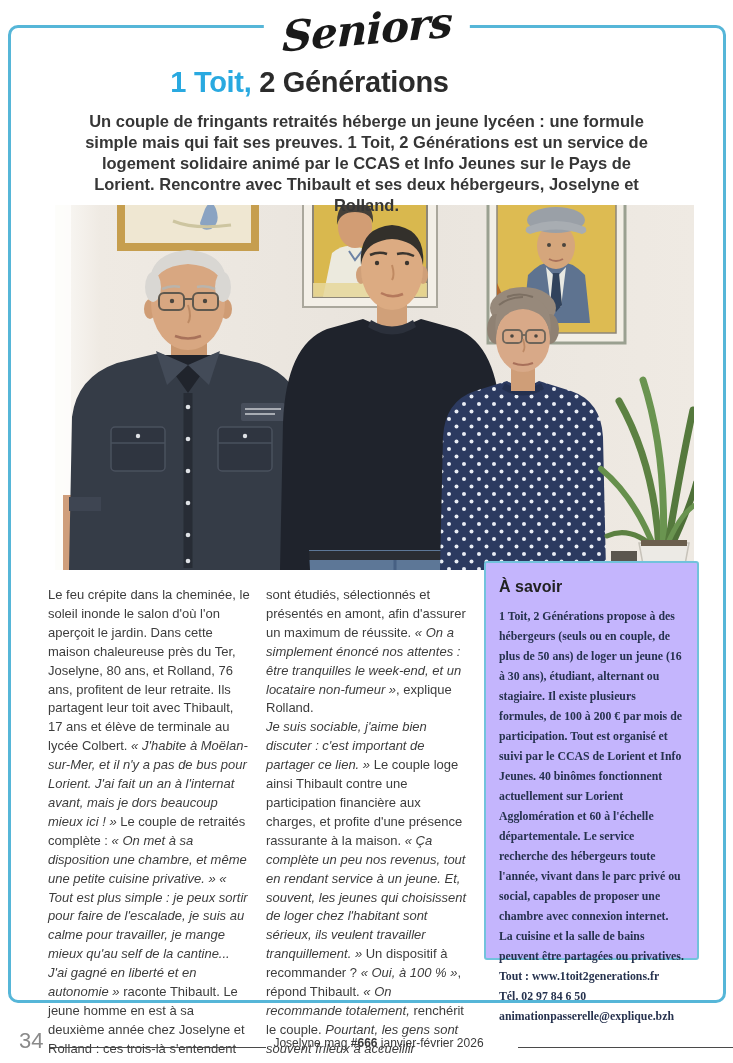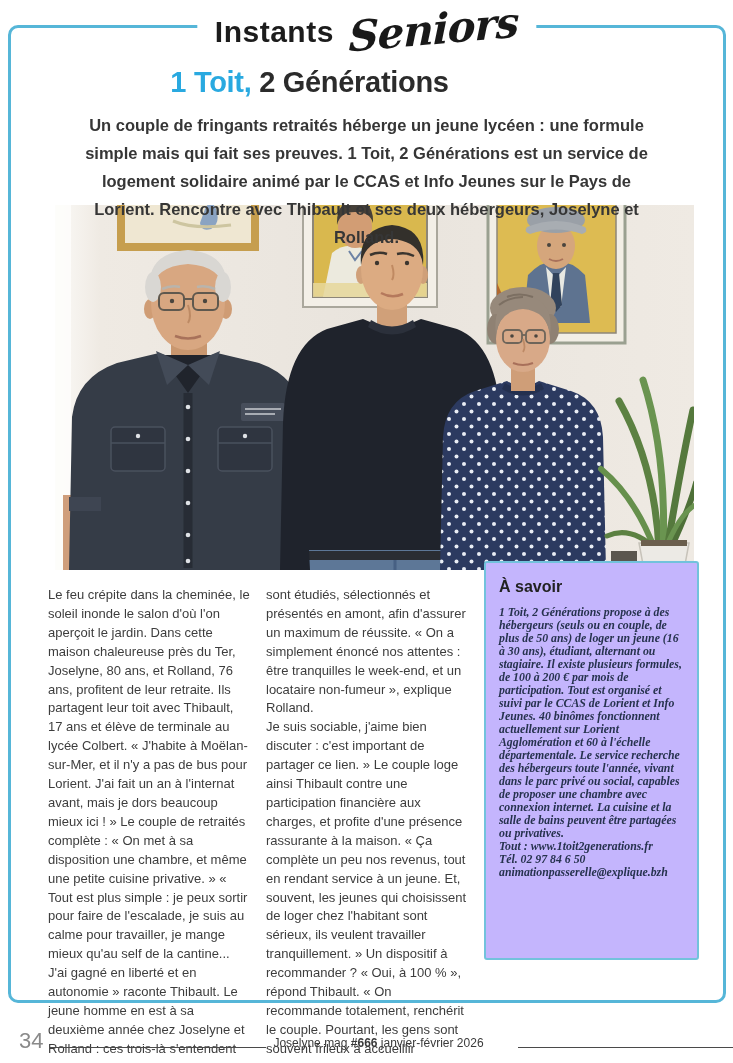--- a/index.html
+++ b/index.html
@@ -22,54 +22,53 @@
     font-family:"DejaVu Serif",serif;font-style:italic;font-weight:bold;font-size:42px;color:#191919;
     transform:rotate(-5deg) skewX(-6deg);letter-spacing:-1px;margin-top:-6px;
   }
   .article-title{
     position:absolute;top:66px;left:0;width:619px;text-align:center;z-index:3;
     font-size:29px;font-weight:bold;color:#2b2b2b;letter-spacing:-.3px;
   }
   .article-title .hl{color:#29a9e0;}
   .intro{
     position:absolute;top:111px;left:71px;width:591px;text-align:center;z-index:3;
-    font-size:16.5px;line-height:28px;font-weight:bold;color:#363636;
+    font-size:16.5px;line-height:21px;font-weight:bold;color:#363636;
   }
   .photo-wrap{position:absolute;left:55px;top:205px;width:639px;height:365px;overflow:hidden;background:#e9e4dd;}
   .bodycol{position:absolute;top:586px;width:203px;font-size:13px;line-height:18.9px;color:#3d3d3d;}
   #col1{left:48px;}
   #col2{left:266px;}
-  .it{}
+  .it{font-style:italic;}
   .sidebar{
     position:absolute;left:484px;top:561px;width:215px;height:399px;box-sizing:border-box;
     border:2px solid #72c2dc;border-radius:3px;background:#c4b5fd;padding:13px 13px 10px 13px;
   }
   .sidebar-title{font-size:16px;font-weight:bold;color:#222222;margin:2px 0 10px 0;}
   .sidebar-body,.sidebar-line{
     font-family:"Liberation Serif",serif;font-weight:bold;color:#26324e;
-    font-size:11.8px;line-height:13px;font-style:italic;
+    font-size:11.8px;line-height:20px;
   }
   .footer{position:absolute;left:12px;top:1028px;width:733px;height:30px;z-index:2;}
   .page-num{position:absolute;left:7px;top:0;font-size:22px;color:#8a8a8a;font-weight:400;}
   .rule{position:absolute;top:19px;border-top:1.2px solid #4a4a4a;}
   .rule.left{left:37px;width:217px;}
   .rule.right{left:506px;width:220px;}
   .footer-center{
     position:absolute;left:50%;top:8px;transform:translateX(-50%);
     font-size:12px;color:#3a3a3a;white-space:nowrap;
   }
   .footer-center .b{font-weight:bold;}
 </style>
 </head>
 <body>
 
 <div class="page-frame"></div>
 
 <div class="header-band">
-  <span class="section-regular">Instants</span>
   <span class="section-script">Seniors</span>
 </div>
 
 <div class="article-title">
   <span class="hl">1 Toit,</span><span> 2 Générations</span>
 </div>
 
 <div class="intro">Un couple de fringants retraités héberge un jeune lycéen : une formule simple mais qui fait ses preuves. 1 Toit, 2 Générations est un service de logement solidaire animé par le CCAS et Info Jeunes sur le Pays de Lorient. Rencontre avec Thibault et ses deux hébergeurs, Joselyne et Rolland.</div>
 
 <div class="photo-wrap">

